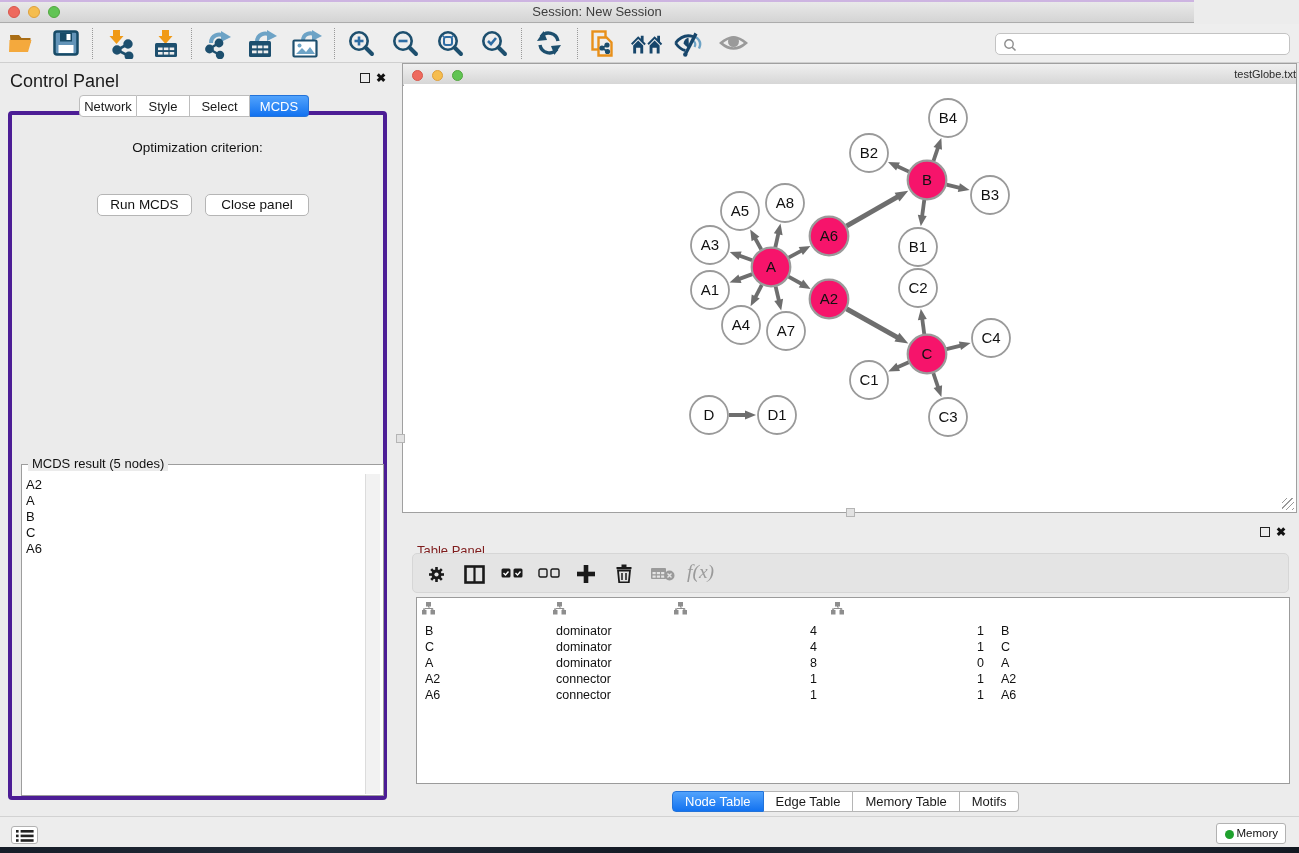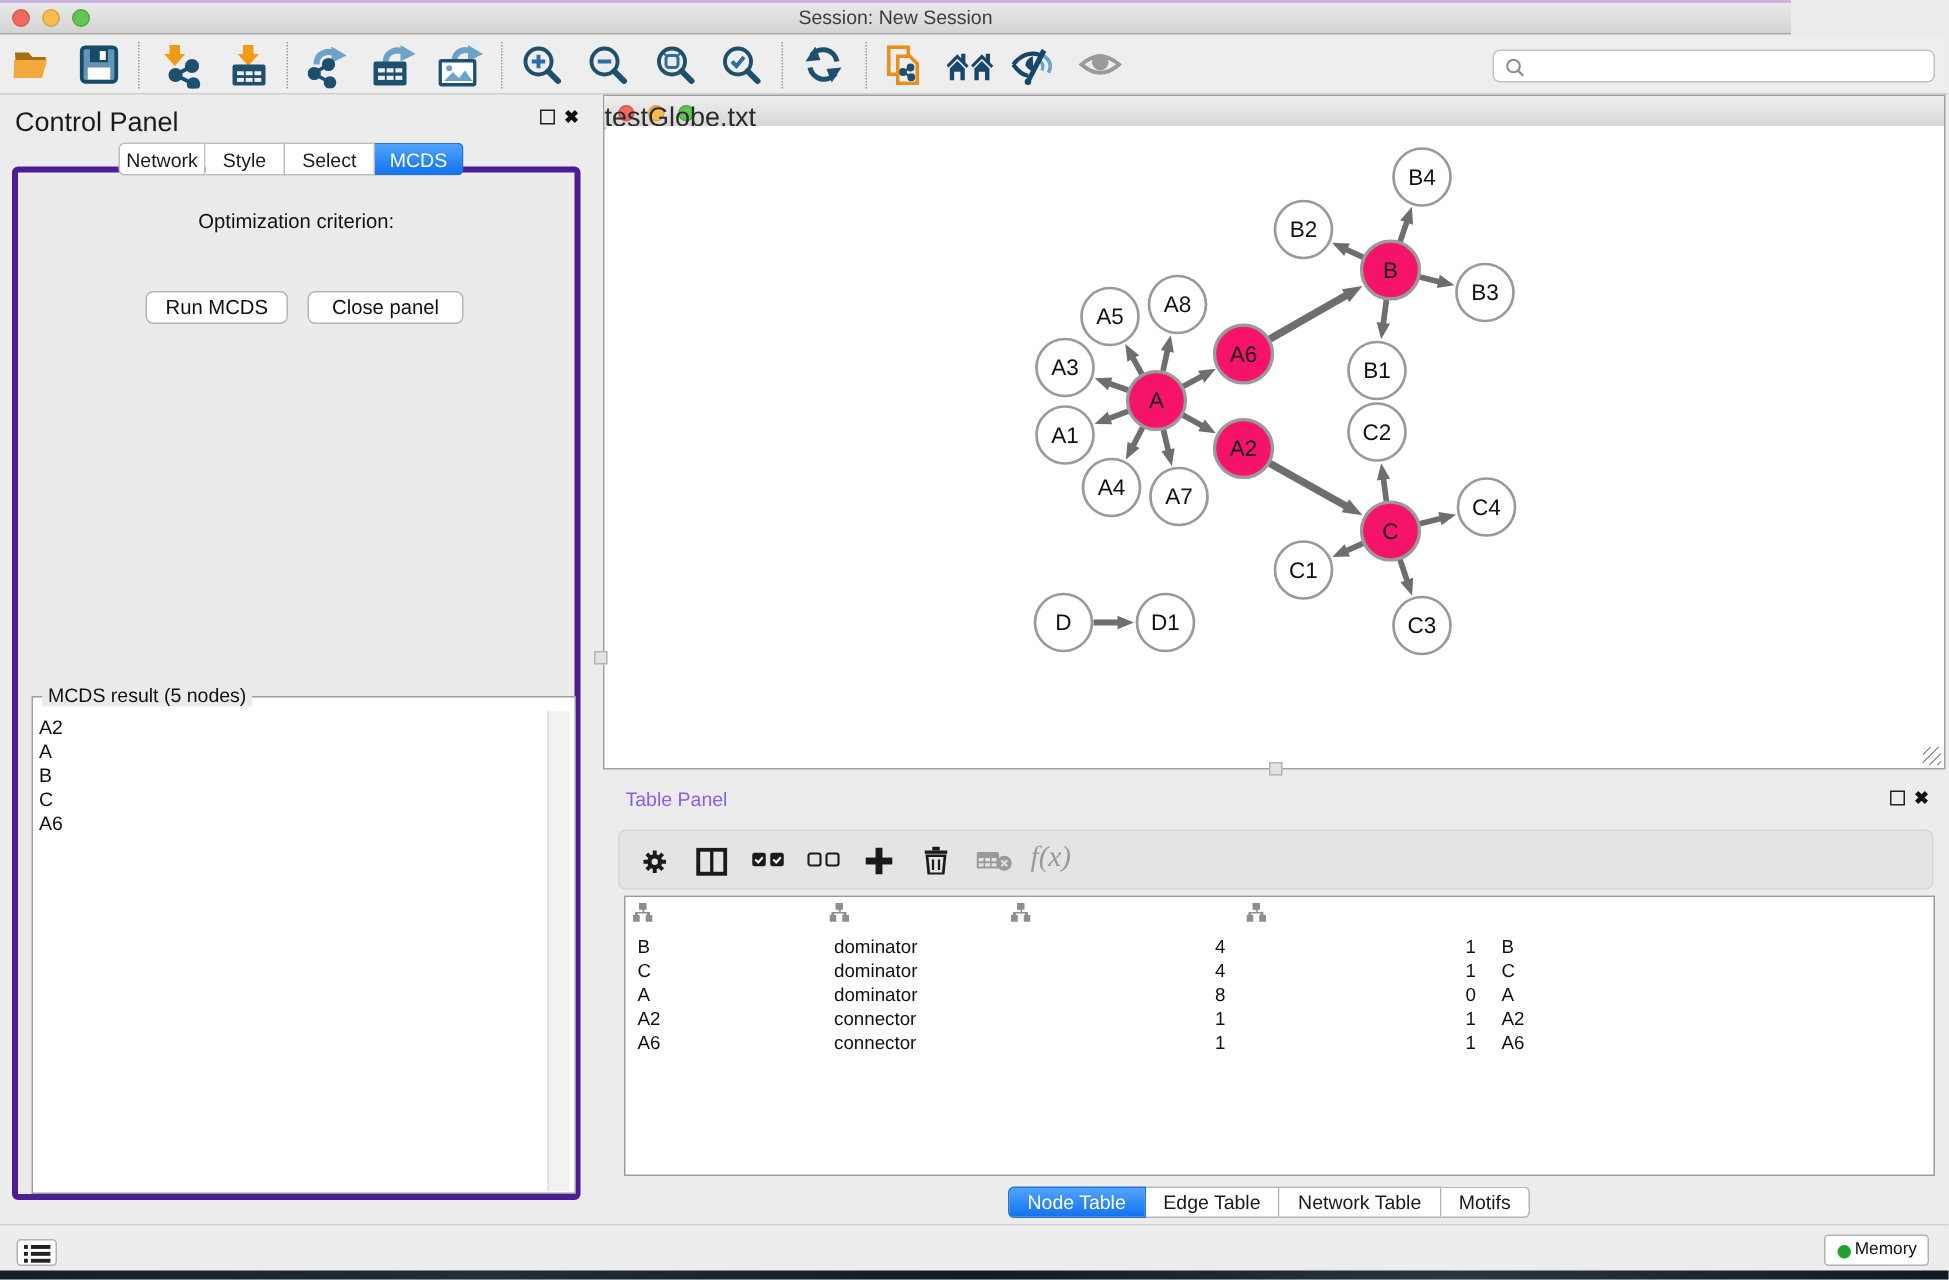--- a/index.html
+++ b/index.html
@@ -33,28 +33,28 @@
  background:linear-gradient(#5fabff,#1374f2)}
 .btn{position:absolute;height:22px;background:#fff;border:1px solid #b5b5b5;border-radius:5px;
  font-size:13.5px;color:#111;text-align:center;line-height:20px}
 .fieldset{position:absolute;left:9px;top:349px;width:363px;height:332px;border:1px solid #9d9d9d;background:#fff}
 .legend{position:absolute;left:6px;top:-9px;background:#ebebeb;padding:0 4px;font-size:13px;color:#111}
 .mcds-list{position:absolute;left:4px;top:12px;font-size:13px;color:#111;line-height:16px}
 .scrollstrip{position:absolute;right:3px;top:9px;width:15px;height:320px;background:#f2f2f2;border-left:1px solid #dcdcdc}
 
 .netwin{position:absolute;left:402px;top:63px;width:895px;height:450px;border:1px solid #a0a0a0;background:#fff}
 .net-titlebar{position:absolute;left:0;top:0;width:100%;height:22px;background:linear-gradient(#f0f0f0,#d5d5d5);border-bottom:1px solid #a8a8a8}
-.net-title{position:absolute;width:100%;text-align:left;top:4px;font-size:18px;color:#2b2b2b}
+.net-title{position:absolute;width:100%;text-align:right;top:4px;font-size:11px;color:#2b2b2b}
 .ntl{position:absolute;top:5.5px;width:11px;height:11px;border-radius:50%}
 .canvas{position:absolute;left:1px;top:20px;width:892px;height:425px;background:#fff}
 .grip{position:absolute;right:2px;bottom:2px;width:12px;height:12px;
  background:repeating-linear-gradient(135deg,transparent 0 3px,#9a9a9a 3px 4px)}
 .divhandle{position:absolute;width:9px;height:9px;background:#e2e2e2;border:1px solid #b5b5b5}
 
-.tp-title{position:absolute;left:417px;top:525px;font-size:13px;color:#8b5cf6}
+.tp-title{position:absolute;left:417px;top:543px;font-size:13px;color:#7f1d1d}
 .tp-toolbar{position:absolute;left:412px;top:553px;width:877px;height:40px;background:#e4e4e4;border:1px solid #d6d6d6;border-radius:5px}
 .table-box{position:absolute;left:416px;top:597px;width:874px;height:187px;background:#fff;border:1px solid #9b9b9b}
 .thead{position:absolute;left:0;top:0;width:872px;height:22px;background:#f4f4f4;border-bottom:1px solid #c4c4c4}
 .th{position:absolute;top:0;height:22px;font-size:12.5px;color:#111;text-align:center;line-height:22px;border-right:1px solid #c9c9c9}
 .td{position:absolute;font-size:12.5px;color:#111;height:16px;line-height:16px}
 .btabs{position:absolute;top:791px;height:21px;display:flex;left:672px}
 .btab{height:21px;background:#fff;border:1px solid #b5b5b5;border-left:none;font-size:13px;color:#1a1a1a;
  display:flex;align-items:center;justify-content:center;padding:0 12px}
 .btab.first{border-left:1px solid #b5b5b5;border-radius:4px 0 0 4px}
 .btab.last{border-radius:0 4px 4px 0}
@@ -441,21 +441,21 @@
     <div class="td" style="left:584px;top:73px">A2</div>
  <div class="td" style="left:8px;top:89px">A6</div>
     <div class="td" style="left:139px;top:89px">connector</div>
     <div class="td" style="left:252px;top:89px;width:148px;text-align:right">1</div>
     <div class="td" style="left:409px;top:89px;width:158px;text-align:right">1</div>
     <div class="td" style="left:584px;top:89px">A6</div>
 </div>
 <div class="btabs">
  <div class="btab sel first">Node Table</div>
     <div class="btab">Edge Table</div>
-    <div class="btab">Network Table</div>
+    <div class="btab">Memory Table</div>
     <div class="btab last">Motifs</div>
 </div>
 <div class="statusbar">
  <div class="stbtn">
       <svg style="position:absolute;left:4px;top:2.5px" width="18" height="12" viewBox="0 0 18 12">
         <g fill="#222">
           <rect x="0" y="0" width="2.6" height="2.6"></rect>
           <rect x="4.6" y="0" width="13" height="2.6"></rect>
           <rect x="0" y="4.6" width="2.6" height="2.6"></rect>
           <rect x="4.6" y="4.6" width="13" height="2.6"></rect>

